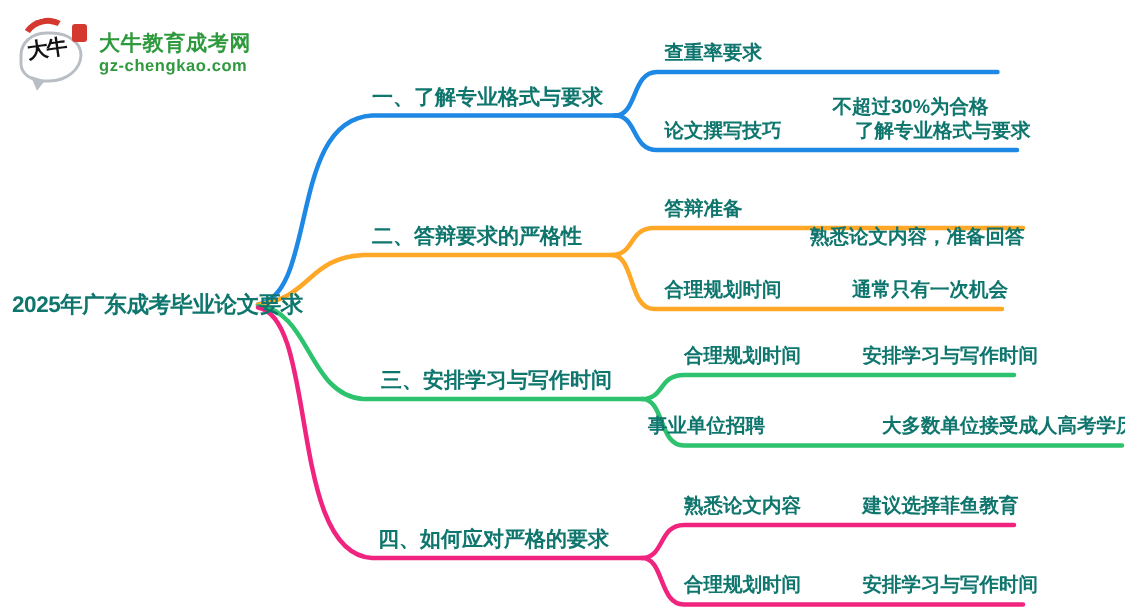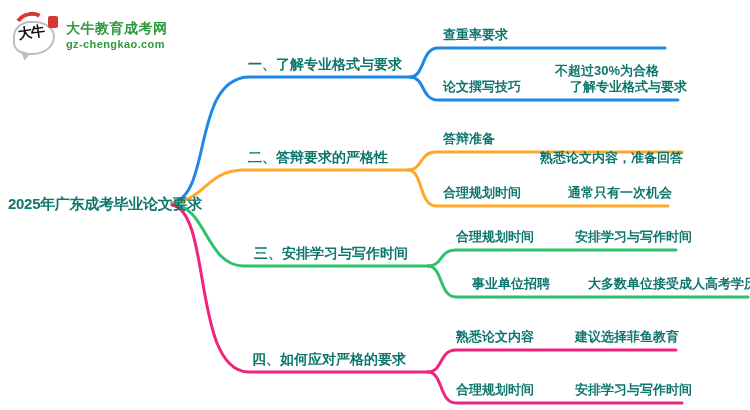--- a/index.html
+++ b/index.html
@@ -88,21 +88,21 @@
 
   <div class="lbl branch-label" style="left:248px; top:148px;">二、答辩要求的严格性</div>
   <div class="lbl mid-label" style="left:443px; top:130px;">答辩准备</div>
   <div class="lbl leaf-label" style="left:540px; top:130px;margin-top:19px;">熟悉论文内容，准备回答</div>
   <div class="lbl mid-label" style="left:443px; top:184px;">合理规划时间</div>
   <div class="lbl leaf-label" style="left:568px; top:184px;">通常只有一次机会</div>
 
   <div class="lbl branch-label" style="left:254px; top:244px;">三、安排学习与写作时间</div>
   <div class="lbl mid-label" style="left:456px; top:228px;">合理规划时间</div>
   <div class="lbl leaf-label" style="left:575px; top:228px;">安排学习与写作时间</div>
-  <div class="lbl mid-label" style="left:472px; top:275px;">事业单位招聘</div>
+  <div class="lbl mid-label" style="left:432px; top:275px;">事业单位招聘</div>
   <div class="lbl leaf-label" style="left:588px; top:275px;">大多数单位接受成人高考学历</div>
 
   <div class="lbl branch-label" style="left:252px; top:350px;">四、如何应对严格的要求</div>
   <div class="lbl mid-label" style="left:456px; top:328px;">熟悉论文内容</div>
   <div class="lbl leaf-label" style="left:575px; top:328px;">建议选择菲鱼教育</div>
   <div class="lbl mid-label" style="left:456px; top:381px;">合理规划时间</div>
   <div class="lbl leaf-label" style="left:575px; top:381px;">安排学习与写作时间</div>
 
 </div>
 

